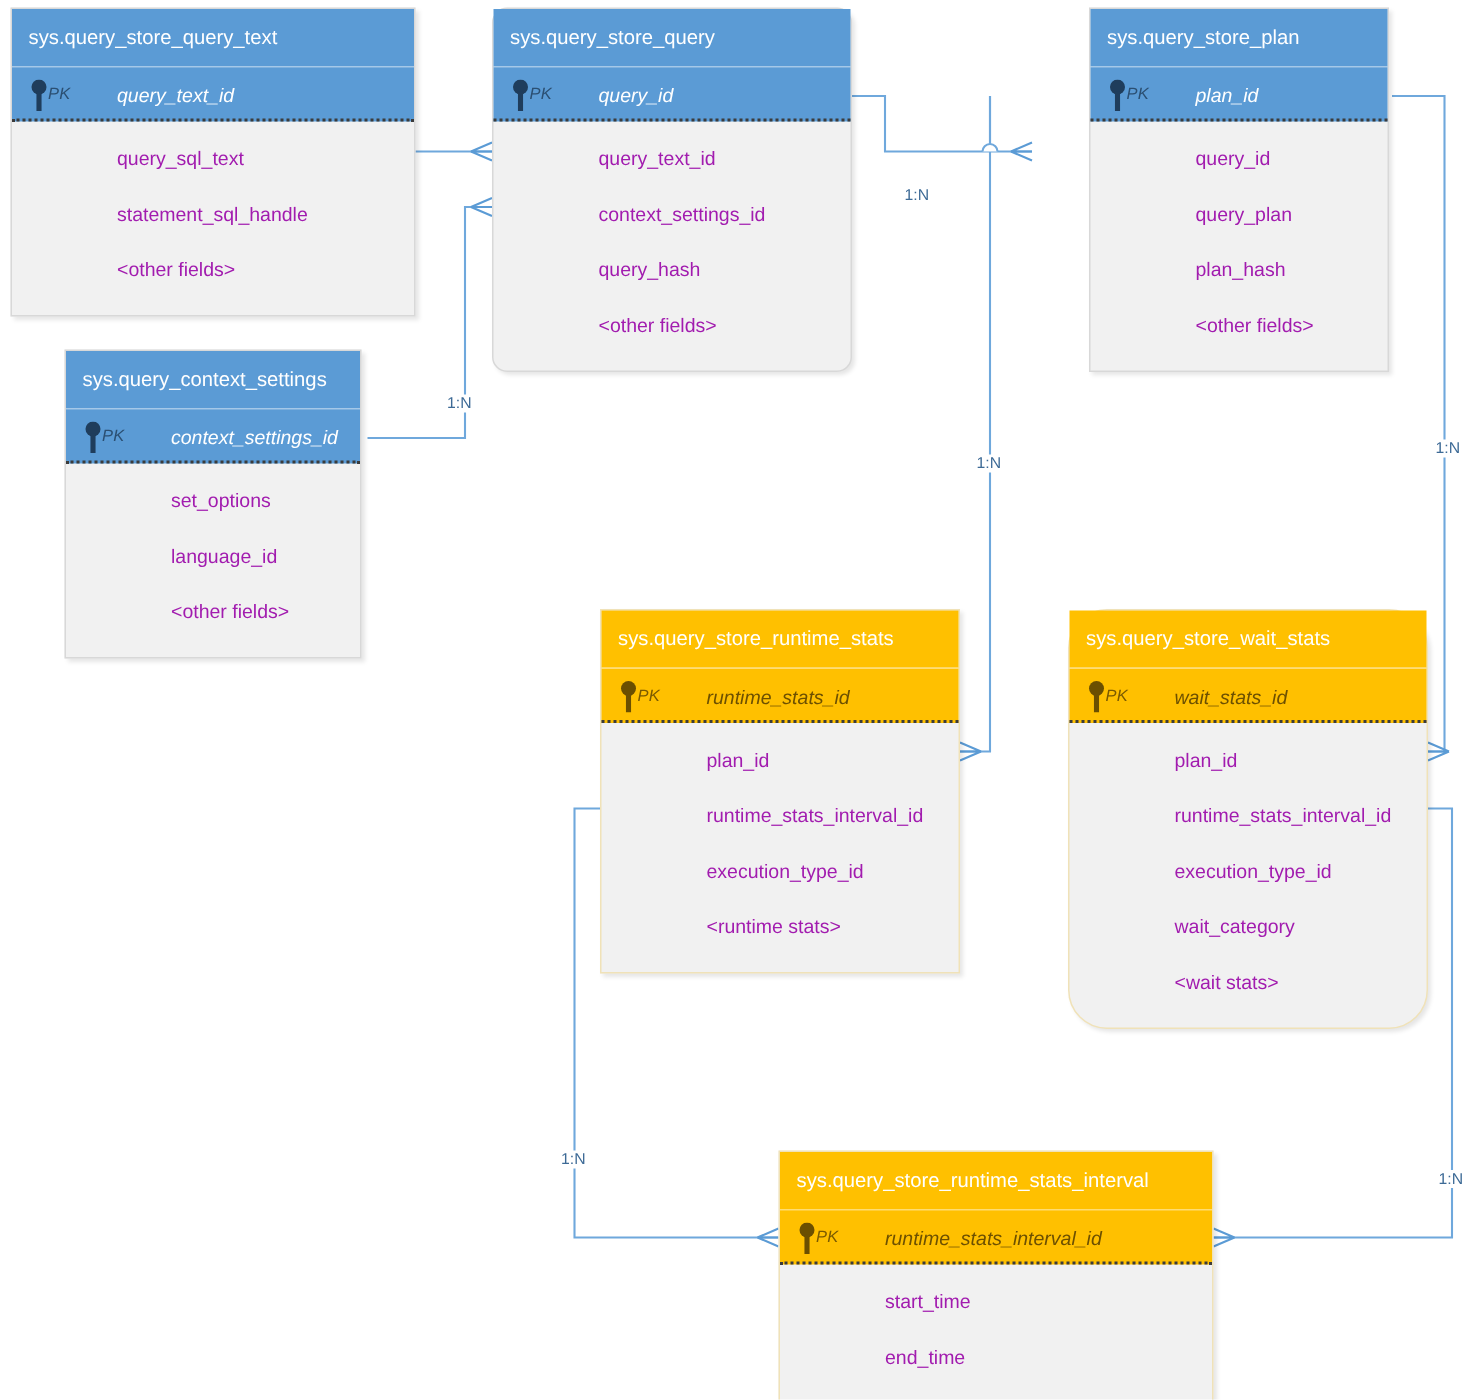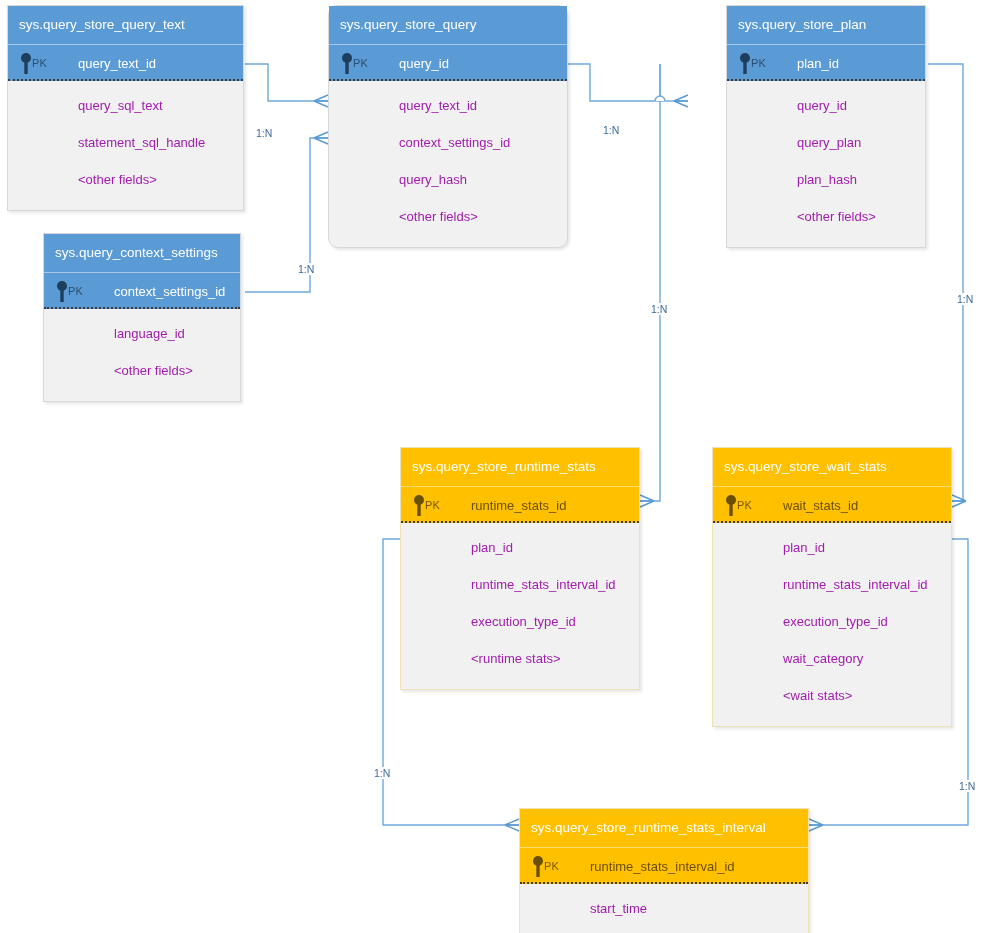--- a/index.html
+++ b/index.html
@@ -51,20 +51,21 @@
   .entity .pkrow {
     box-sizing: border-box;
     position: relative;
     height: 37px;
     line-height: 37px;
     color: #ffffff;
     font-size: 13px;
     border-top: 1px solid rgba(255,255,255,0.45);
     border-bottom: 2px dotted #3b3b3b;
     white-space: nowrap;
+    font-style: italic;
   }
   .entity .pkrow .keyicon {
     position: absolute;
     left: 12px;
     top: 8px;
     width: 12px;
     height: 21px;
   }
   .entity .pkrow .pklabel {
     position: absolute;
@@ -96,21 +97,21 @@
   .entity.blue .pkrow { background: #5b9bd5; }
   .entity.blue .pkrow .pklabel { color: #2b4f72; }
   .entity.blue .keyicon { fill: #1f3d5c; }
 
   
   .entity.orange .title { background: #ffc000; }
   .entity.orange .pkrow { background: #ffc000; }
   .entity.orange .pkrow .pklabel { color: #7a5a00; }
   .entity.orange .pkrow .pkname { color: #6d5000; }
   .entity.orange .keyicon { fill: #6b4f00; }
-  .entity.orange { border-color: #f0e2b8; margin-top: 41px; }
+  .entity.orange { border-color: #f0e2b8; }
 
   
   .edgelabel {
     position: absolute;
     font-size: 10.5px;
     color: #3d6a96;
     background: #ffffff;
     padding: 0 2px;
     white-space: nowrap;
     line-height: 12px;
@@ -164,21 +165,21 @@
   </svg>
 
   <span class="edgelabel" style="left:254px; top:95px;">1:N</span>
   <span class="edgelabel" style="left:296px; top:231px;">1:N</span>
   <span class="edgelabel" style="left:601px; top:92px;">1:N</span>
   <span class="edgelabel" style="left:649px; top:271px;">1:N</span>
   <span class="edgelabel" style="left:955px; top:261px;">1:N</span>
   <span class="edgelabel" style="left:372px; top:735px;">1:N</span>
   <span class="edgelabel" style="left:957px; top:748px;">1:N</span>
 
-  <div class="entity blue" style="left:7px; top:5px; width:237px;">
+  <div class="entity blue" style="left:7px; top:5px; width:270px;">
     <div class="title">sys.query_store_query_text</div>
     <div class="pkrow">
       <svg class="keyicon" viewBox="0 0 12 21">
         <circle cx="6" cy="5" r="5"></circle>
           <rect x="4.3" y="8" width="3.4" height="13"></rect>
       </svg>
       <span class="pklabel">PK</span>
       <span class="pkname">query_text_id</span>
     </div>
     <div class="fields">
@@ -192,20 +193,21 @@
     <div class="title">sys.query_context_settings</div>
     <div class="pkrow">
       <svg class="keyicon" viewBox="0 0 12 21">
         <circle cx="6" cy="5" r="5"></circle>
           <rect x="4.3" y="8" width="3.4" height="13"></rect>
       </svg>
       <span class="pklabel">PK</span>
       <span class="pkname">context_settings_id</span>
     </div>
     <div class="fields">
+      <div class="field">set_options</div>
       <div class="field">language_id</div>
       <div class="field">&lt;other fields&gt;</div>
     </div>
   </div>
 
   <div class="entity blue" style="left:328px; top:5px; width:240px;border-radius:10px;">
     <div class="title">sys.query_store_query</div>
     <div class="pkrow">
       <svg class="keyicon" viewBox="0 0 12 21">
         <circle cx="6" cy="5" r="5"></circle>
@@ -251,21 +253,21 @@
       <span class="pkname">runtime_stats_id</span>
     </div>
     <div class="fields">
       <div class="field">plan_id</div>
       <div class="field">runtime_stats_interval_id</div>
       <div class="field">execution_type_id</div>
       <div class="field">&lt;runtime stats&gt;</div>
     </div>
   </div>
 
-  <div class="entity orange" style="left:712px; top:406px; width:240px;">
+  <div class="entity orange" style="left:712px; top:406px; width:240px;border-radius:26px;">
     <div class="title">sys.query_store_wait_stats</div>
     <div class="pkrow">
       <svg class="keyicon" viewBox="0 0 12 21">
         <circle cx="6" cy="5" r="5"></circle>
           <rect x="4.3" y="8" width="3.4" height="13"></rect>
       </svg>
       <span class="pklabel">PK</span>
       <span class="pkname">wait_stats_id</span>
     </div>
     <div class="fields">

